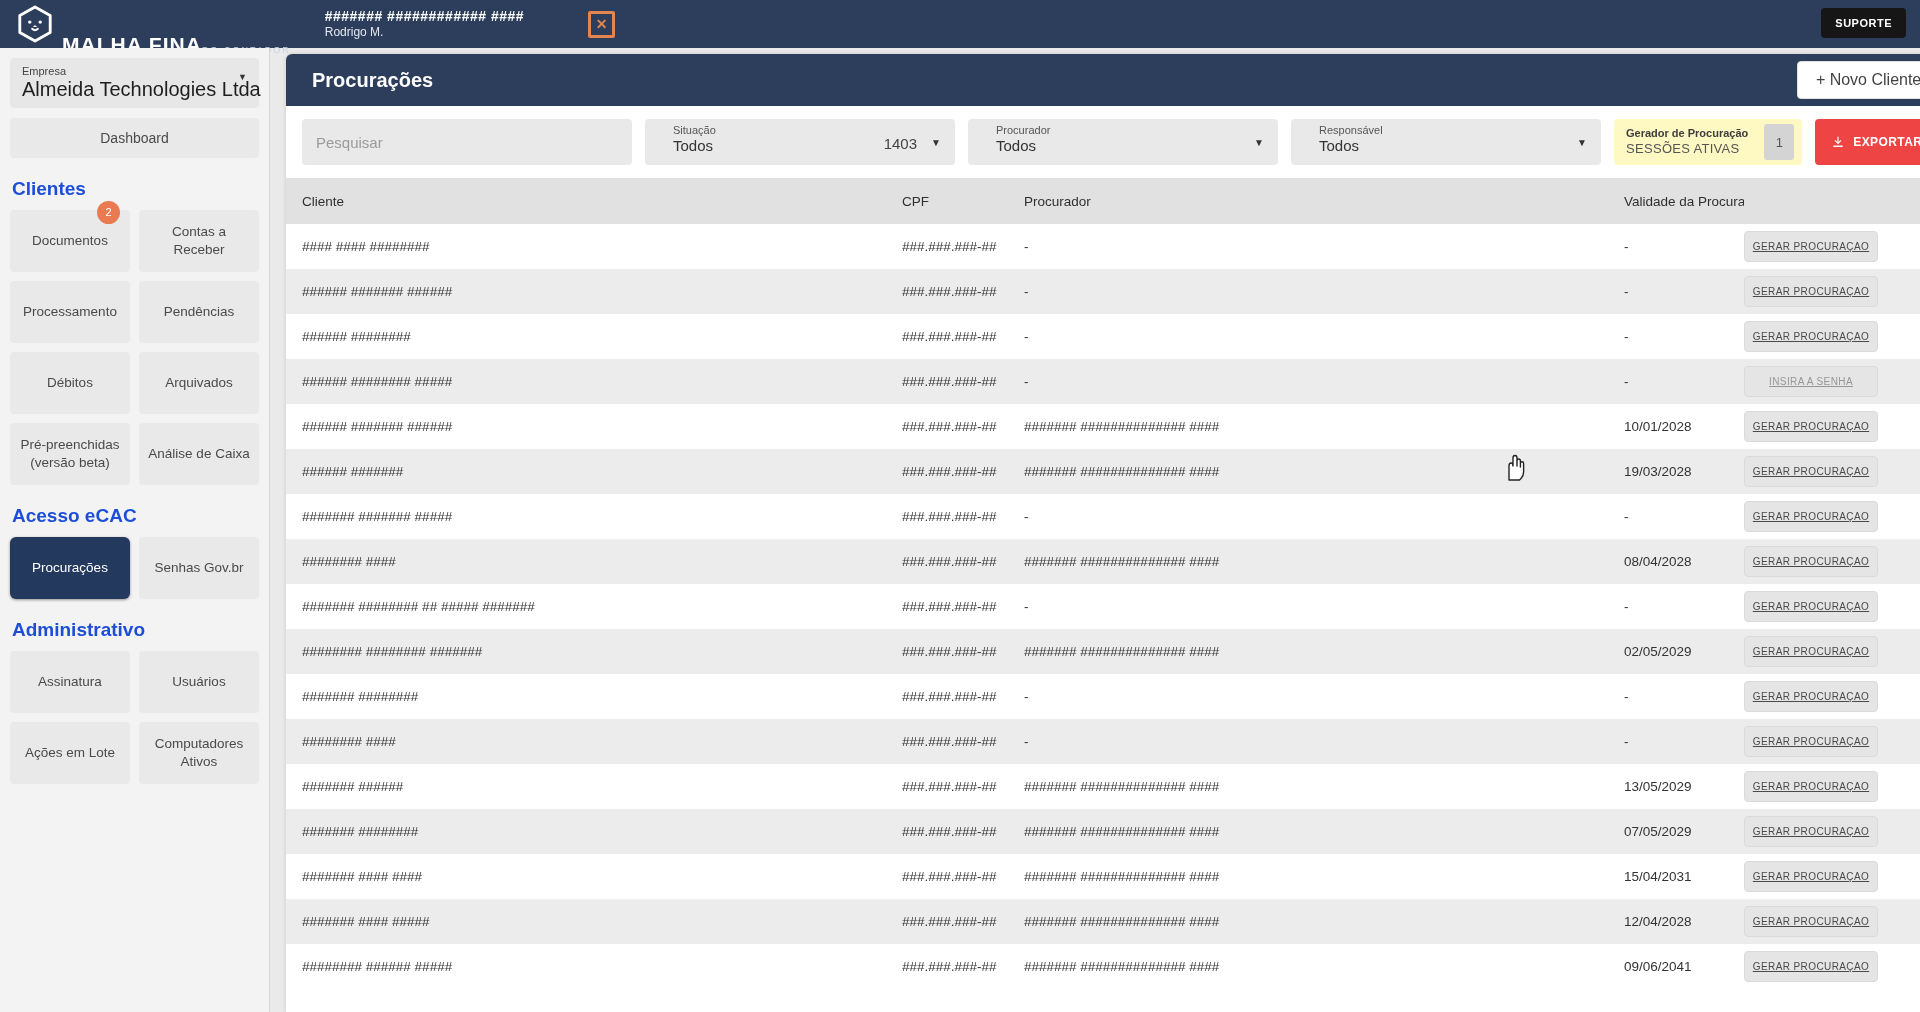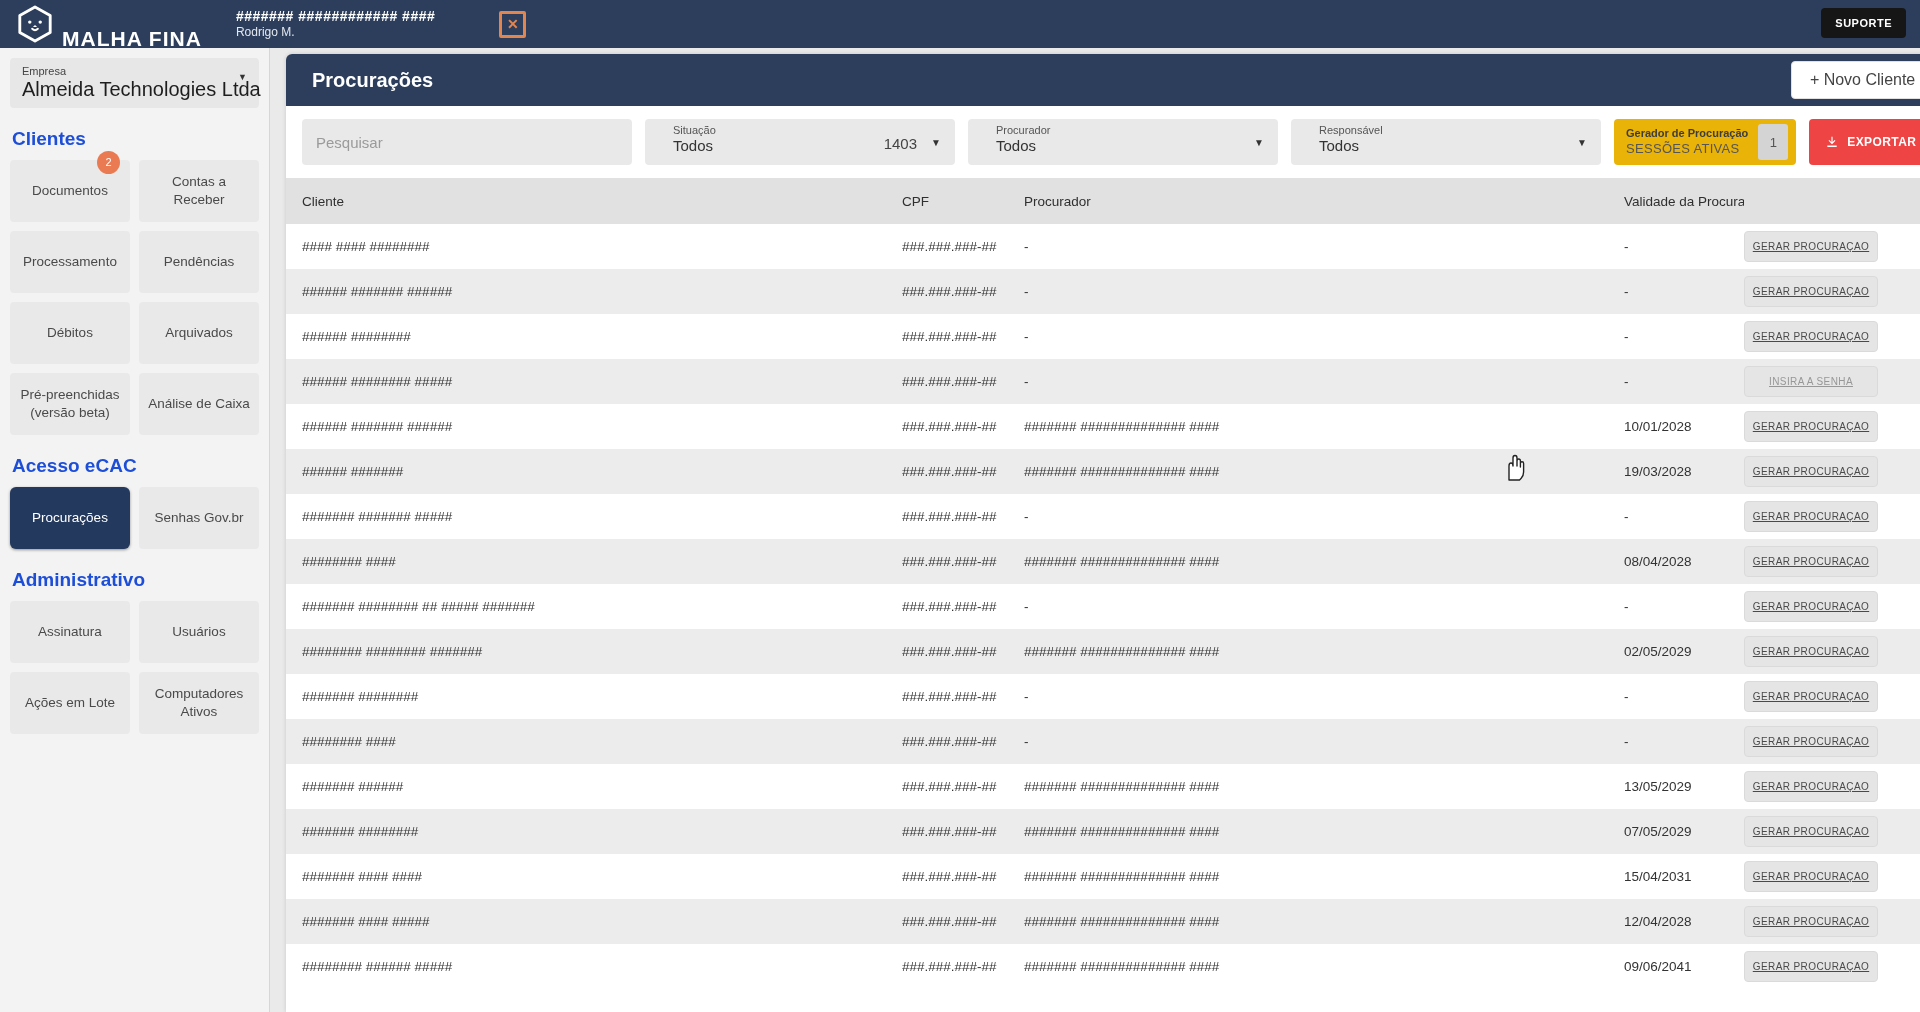--- a/index.html
+++ b/index.html
@@ -1,21 +1,21 @@
 <!DOCTYPE html>
 <html><head>
 <meta charset="utf-8">
 <style>
   * { margin:0; padding:0; box-sizing:border-box; font-family:"Liberation Sans", sans-serif; }
   html,body { width:1920px; height:1012px; overflow:hidden; background:#eaeaea; }
 
   
   .topbar { height:48px; background:#2d3e5c; display:flex; align-items:center; padding:0 12px; position:relative; }
   .logo { display:flex; align-items:center; gap:8px; margin-left:4px; cursor:pointer; }
-  .logo-text { display:flex; flex-direction:column; align-items:flex-end; line-height:1;margin-top:40px; }
+  .logo-text { display:flex; align-items:flex-end; line-height:1;margin-top:40px; }
   .logo-title { color:#fff; font-size:21px; font-weight:bold; letter-spacing:1px; }
   .logo-sub { color:#c9d2e0; font-size:9px; letter-spacing:2px; margin-top:2px; }
   .account { margin-left:34px; display:flex; flex-direction:column; line-height:1.25; }
   .account-name { color:#fff; font-size:14px; font-weight:bold; letter-spacing:.5px; }
   .user-name { color:#e3e7ee; font-size:12px; }
   .cert-icon { margin-left:64px; width:27px; height:27px; border:3px solid #e2854e; border-radius:2px;
                display:flex; align-items:center; justify-content:center; color:#e2854e; font-size:14px;
                font-weight:bold; cursor:pointer; }
   .suporte { position:absolute; right:14px; top:8px; background:#161616; color:#fff; border:none;
              border-radius:4px; font-size:11px; font-weight:bold; padding:9px 14px; letter-spacing:.5px; cursor:pointer; }
@@ -61,22 +61,22 @@
   .filters { display:flex; gap:13px; padding:13px 16px; align-items:stretch; }
   .search-box { flex:0 0 330px; background:#e9e9e9; border:none; border-radius:4px; height:46px;
                 font-size:15px; color:#333; padding:0 14px; }
   .search-box::placeholder { color:#9a9a9a; }
   .filter-select { background:#e9e9e9; border-radius:4px; height:46px; padding:5px 28px; position:relative;
                    cursor:pointer; flex:0 0 310px; }
   .filter-label { font-size:11px; color:#555; }
   .filter-value { font-size:15px; color:#333; margin-top:1px; }
   .filter-count { position:absolute; right:38px; top:16px; font-size:15px; color:#444; }
   .filter-select .caret { position:absolute; right:14px; top:18px; font-size:10px; }
-  .gerador-box { background:#eab308; border-radius:4px; height:46px; padding:5px 8px 5px 12px;
-                 display:flex; align-items:center; gap:10px; margin-left:auto; }
+  .gerador-box { background:#fef9c3; border-radius:4px; height:46px; padding:5px 8px 5px 12px;
+                 display:flex; align-items:center; gap:16px; margin-left:auto; }
   .gerador-lines { line-height:1.3; }
   .gerador-label { font-size:11px; font-weight:bold; color:#3d3d3d; white-space:nowrap; }
   .gerador-sub { font-size:13px; color:#555; letter-spacing:.3px; }
   .gerador-count { background:#d4d4d4; border-radius:3px; width:30px; height:36px; display:flex;
                    align-items:center; justify-content:center; font-size:13px; color:#555; }
   .exportar { background:#ef4444; color:#fff; border:none; border-radius:4px; height:46px; padding:0 16px;
               font-size:12px; font-weight:bold; letter-spacing:.4px; display:flex; align-items:center; gap:8px; cursor:pointer; }
 
   
   .table { padding:0; }
@@ -124,20 +124,21 @@
 </div>
 
 <div class="layout">
 
   <aside class="sidebar">
     <div class="company-select">
       <div class="company-label">Empresa</div>
       <div class="company-value">Almeida Technologies Ltda</div>
       <span class="caret">▼</span>
     </div>
+    <button class="dashboard-btn">Dashboard</button>
     <div id="sidebar-sections">
         <div class="section-title">Clientes</div>
         <div class="btn-grid">
           <button class="side-btn">Documentos<span class="badge">2</span></button>
           <button class="side-btn">Contas a Receber</button>
           <button class="side-btn">Processamento</button>
           <button class="side-btn">Pendências</button>
           <button class="side-btn">Débitos</button>
           <button class="side-btn">Arquivados</button>
           <button class="side-btn">Pré-preenchidas (versão beta)</button>

